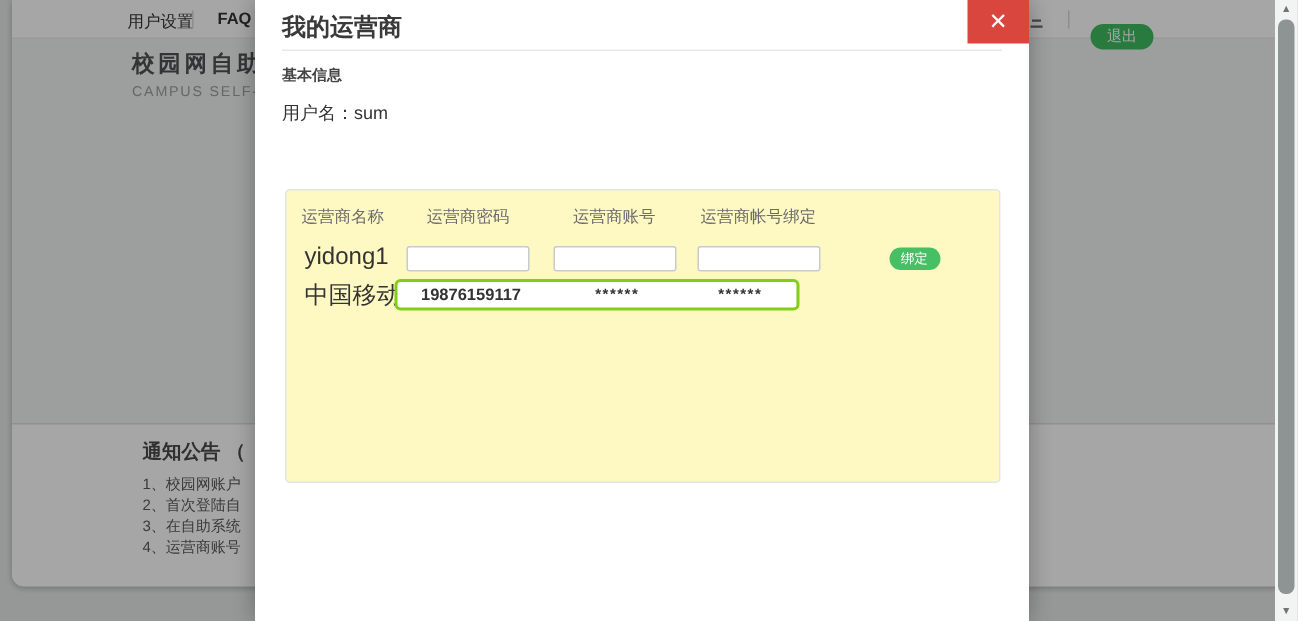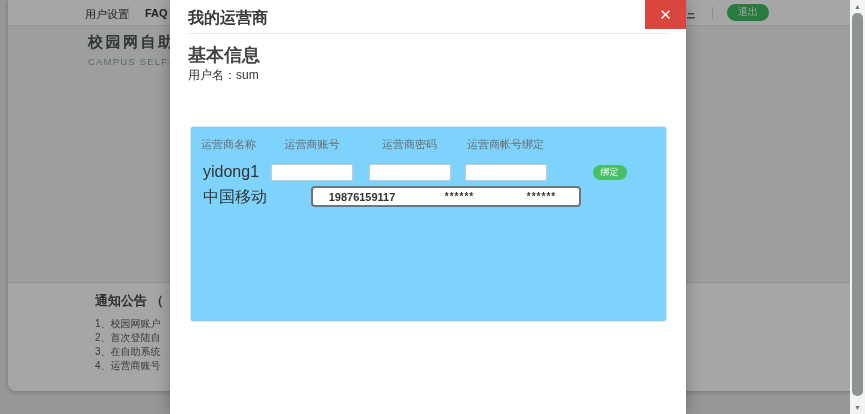--- a/index.html
+++ b/index.html
@@ -25,24 +25,24 @@
   .nav-divider { position:absolute; top:7px; width:1px; height:12px; background:#d9d9d9; }
   .nav-divider.d1 { left:120px; }
   .nav-divider.d2 { left:704px; }
   .nav-partial {
     position:absolute; left:679px; top:11px; width:8px; height:8px; overflow:hidden;
     background:
       linear-gradient(#6b6b6b,#6b6b6b) 0 6px / 8px 1.5px no-repeat,
       linear-gradient(#6b6b6b,#6b6b6b) 1px 2px / 6px 1.5px no-repeat;
   }
   .logout-btn {
-    position:absolute; left:719px; top:4px; width:42px; height:17px;
+    position:absolute; left:719px; top:16px; width:42px; height:17px;
     background:#3fbc60; border:none; border-radius:9px;
     color:#fff; font-size:10px; line-height:17px; text-align:center; cursor:pointer;
-    font-family:Liberation Mono, monospace;
+    font-family:Liberation Sans, sans-serif;
   }
   .brand { position:absolute; left:80px; top:33px; }
   .brand-title { font-size:15px; color:#4e5253; letter-spacing:2.5px; font-weight:bold; }
   .brand-sub { margin-top:4px; font-size:9.5px; color:#9aa0a0; letter-spacing:1.2px; }
   .notice-panel {
     position:absolute; left:0; top:282px; right:0; height:109px;
     background:#ffffff; border-top:1px solid #dddddd;
   }
   .notice-title { position:absolute; left:87px; top:9px; font-size:13px; font-weight:bold; color:#4a4a4a; }
   .notice-list { position:absolute; left:87px; top:34px; list-style:none; }
@@ -54,27 +54,27 @@
     position:absolute; left:170px; top:0; width:516px; height:414px;
     background:#fff; z-index:20; box-shadow:0 0 14px rgba(0,0,0,.3);
   }
   .modal-close {
     position:absolute; top:0; right:0; width:41px; height:29px;
     background:#d9463e; border:none; color:#fff; font-size:15px; font-weight:bold;
     cursor:pointer; line-height:29px; text-align:center; font-family:inherit;
   }
   .modal-title { position:absolute; left:18px; top:8px; font-size:16px; font-weight:bold; color:#3a3a3a; }
   .modal-hr { position:absolute; left:18px; right:18px; top:33px; height:1px; background:#e8e8e8; }
-  .sec-heading { position:absolute; left:18px; font-size:18px; font-weight:bold; color:#454545; }
+  .sec-heading { position:absolute; left:18px; font-size:10px; font-weight:bold; color:#454545; }
   .sec-basic { top:43px; }
   .username-line { position:absolute; left:18px; top:67px; font-size:12px; color:#333; }
   .sec-binding { top:101px; }
   .bind-box {
     position:absolute; left:20px; top:126px; width:477px; height:196px;
-    background:#7dd3fc; border:1px solid #e2e6e8; border-radius:3px;
+    background:#fef9c3; border:1px solid #e2e6e8; border-radius:3px;
   }
   .grid-row { position:absolute; left:0; width:100%; display:grid; grid-template-columns:72px 98px 97px 95px 1fr; align-items:center; }
   .row-head { top:8px; height:18px; }
   .row-head .cell { font-size:11px; color:#6b6b6b; text-align:center; }
   .row-head .cell.first { text-align:left; padding-left:10px; }
   .row-1 { top:32px; height:26px; }
   .row-2 { top:56px; height:28px; }
   .name-cell { font-size:16px; color:#333; padding-left:12px; white-space:nowrap; }
   .cell-center { display:flex; justify-content:center; }
   .bind-input {
@@ -83,22 +83,22 @@
   }
   .pill-btn {
     min-width:34px; height:15px; padding:0 7px;
     background:#47c065; border:none; border-radius:8px;
     color:#fff; font-size:9px; line-height:15px; text-align:center; cursor:pointer;
     font-family:inherit;
   }
   .ops-cell { display:flex; justify-content:center; gap:5px; }
   .highlight-box {
     position:absolute; left:72px; top:3px; width:270px; height:21px;
-    background:#fff; border:2px solid #737373; border-radius:4px;
-    display:grid; grid-template-columns:98px 97px 67px; align-items:center;margin-left:48px;
+    background:#fff; border:2px solid #84cc16; border-radius:4px;
+    display:grid; grid-template-columns:98px 97px 67px; align-items:center;
   }
   .hv { text-align:center; font-size:11px; color:#333; font-weight:bold; }
   .hv.masked { font-size:10px; letter-spacing:1px; }
   
   .scrollbar { position:absolute; right:0; top:0; width:15px; height:414px; background:#f2f4f4; z-index:30; }
   .sb-arrow { position:absolute; left:0; width:15px; height:13px; color:#6f7575; font-size:7px; text-align:center; line-height:13px; }
   .sb-up { top:0; } .sb-down { bottom:0; }
   .sb-thumb { position:absolute; left:2px; top:13px; width:11px; height:383px; background:#8e9494; border-radius:5px; cursor:pointer; }
 </style>
 </head>
@@ -137,22 +137,22 @@
   <div class="modal-title">我的运营商</div>
   <div class="modal-hr"></div>
 
   <div class="sec-heading sec-basic">基本信息</div>
   <div class="username-line">用户名：sum</div>
 
 
   <div class="bind-box">
     <div class="grid-row row-head">
       <div class="cell first">运营商名称</div>
+      <div class="cell">运营商密码</div>
       <div class="cell">运营商账号</div>
-      <div class="cell">运营商密码</div>
       <div class="cell">运营商帐号绑定</div>
     </div>
 
     <div class="grid-row row-1">
       <div class="name-cell">yidong1</div>
       <div class="cell-center">
           <input class="bind-input" type="text" value="" style="">
         </div>
       <div class="cell-center">
           <input class="bind-input" type="password" value="" style="">

